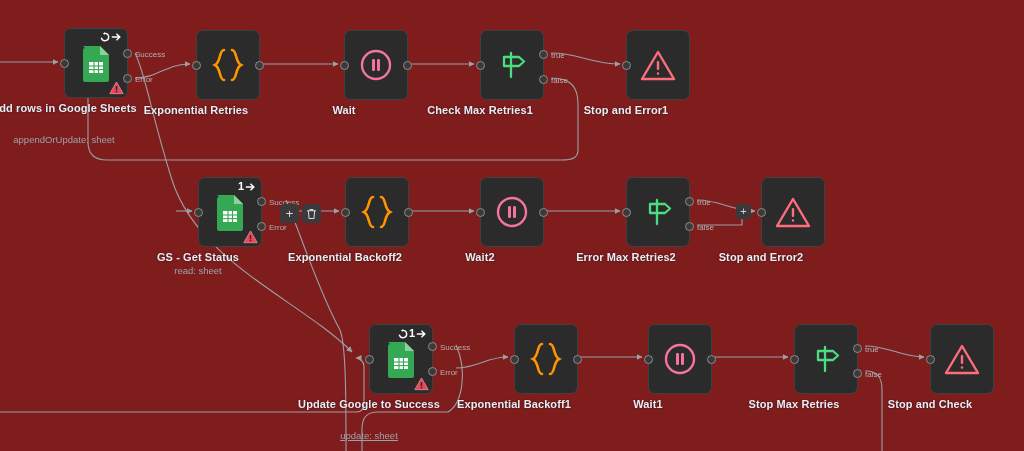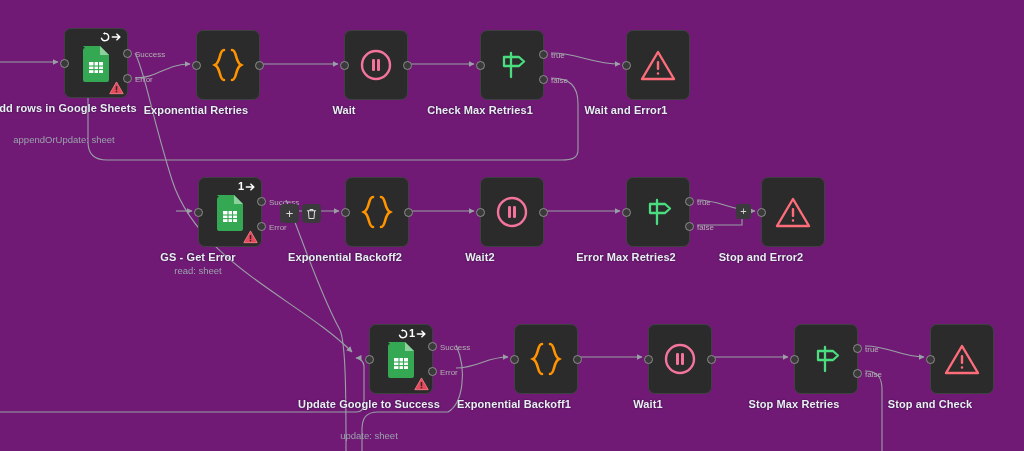--- a/index.html
+++ b/index.html
@@ -4,21 +4,21 @@
 <style>
   html, body {
     margin: 0;
     padding: 0;
     background: #091a2b;
   }
   #canvas {
     position: relative;
     width: 1024px;
     height: 451px;
-    background: #701a75;
+    background: #7f1d1d;
     overflow: hidden;
     font-family: "Liberation Sans", sans-serif;
     -webkit-font-smoothing: antialiased;
   }
   #edge-layer {
     position: absolute;
     left: 0; top: 0;
     width: 1024px;
     height: 451px;
     pointer-events: none;
@@ -297,21 +297,21 @@
     <div class="node-box">
       <span class="node-icon">
         <svg width="36" height="33" viewBox="0 0 36 33">
           <path d="M18,3 L34,30 L2,30 z" fill="none" stroke="#ff6d7a" stroke-width="2.4" stroke-linejoin="round"></path>
           <rect x="16.8" y="12" width="2.4" height="9" rx="1.1" fill="#ff6d7a"></rect>
           <rect x="16.8" y="23.2" width="2.4" height="2.6" rx="1.1" fill="#ff6d7a"></rect>
         </svg>
       </span>
       <div class="port port-in" style="top:30px;"></div>
     </div>
-    <div class="node-label">Wait and Error1</div>
+    <div class="node-label">Stop and Error1</div>
   </div>
 
   <div class="node" style="left:198px; top:177px;">
     <div class="node-box">
       <span class="node-icon">
         <svg width="30" height="38" viewBox="0 0 30 38">
           <path d="M2,2 h17 l9,9 v25 a2,2 0 0 1 -2,2 h-22 a2,2 0 0 1 -2,-2 v-30 a2,2 0 0 1 2,-2 z" fill="#34a853"></path>
           <path d="M19,2 l9,9 h-9 z" fill="#8ed19f"></path>
           <rect x="8" y="18" width="14" height="11" fill="#ffffff"></rect>
           <g stroke="#34a853" stroke-width="1.1">
@@ -334,21 +334,21 @@
           <rect x="7.2" y="5.4" width="1.6" height="4.4" fill="#2b2b2b"></rect>
           <rect x="7.2" y="10.6" width="1.6" height="1.6" fill="#2b2b2b"></rect>
         </svg>
       </span>
       <div class="port port-in" style="top:30px;"></div>
       <div class="port port-out" style="top:19px;"></div>
       <div class="port port-out" style="top:44px;"></div>
       <div class="port-label" style="left:70px; top:21px;">Success</div>
       <div class="port-label" style="left:70px; top:46px;">Error</div>
     </div>
-    <div class="node-label">GS - Get Error</div>
+    <div class="node-label">GS - Get Status</div>
     <div class="node-sublabel" style="top:88px;">read: sheet</div>
   </div>
 
   <div class="hover-toolbar" style="left:280px; top:204px;">
     <div class="tool-btn">+</div>
     <div class="tool-btn">
       <svg width="11" height="12" viewBox="0 0 12 13">
         <path d="M1.5,3 h9 M4.5,3 v-1.4 h3 V3 M2.6,3 l0.7,8.4 h5.4 L9.4,3" fill="none" stroke="#dcdcdc" stroke-width="1.1" stroke-linecap="round" stroke-linejoin="round"></path>
       </svg>
     </div>
@@ -448,21 +448,21 @@
           <rect x="7.2" y="10.6" width="1.6" height="1.6" fill="#2b2b2b"></rect>
         </svg>
       </span>
       <div class="port port-in" style="top:30px;"></div>
       <div class="port port-out" style="top:17px;"></div>
       <div class="port port-out" style="top:42px;"></div>
       <div class="port-label" style="left:70px; top:19px;">Success</div>
       <div class="port-label" style="left:70px; top:44px;">Error</div>
     </div>
     <div class="node-label">Update Google to Success</div>
-    <div class="node-sublabel" style="top:106px;">update: sheet</div>
+    <div class="node-sublabel" style="top:106px;text-decoration:underline;">update: sheet</div>
   </div>
 
   <div class="node" style="left:514px; top:324px;">
     <div class="node-box">
       <span class="node-icon">
         <svg width="34" height="36" viewBox="0 0 34 36">
           <path d="M13,3 C8,3 10,15 4,18 C10,21 8,33 13,33" fill="none" stroke="#ff9400" stroke-width="2.6" stroke-linecap="round"></path>
           <path d="M21,3 C26,3 24,15 30,18 C24,21 26,33 21,33" fill="none" stroke="#ff9400" stroke-width="2.6" stroke-linecap="round"></path>
         </svg>
       </span>

